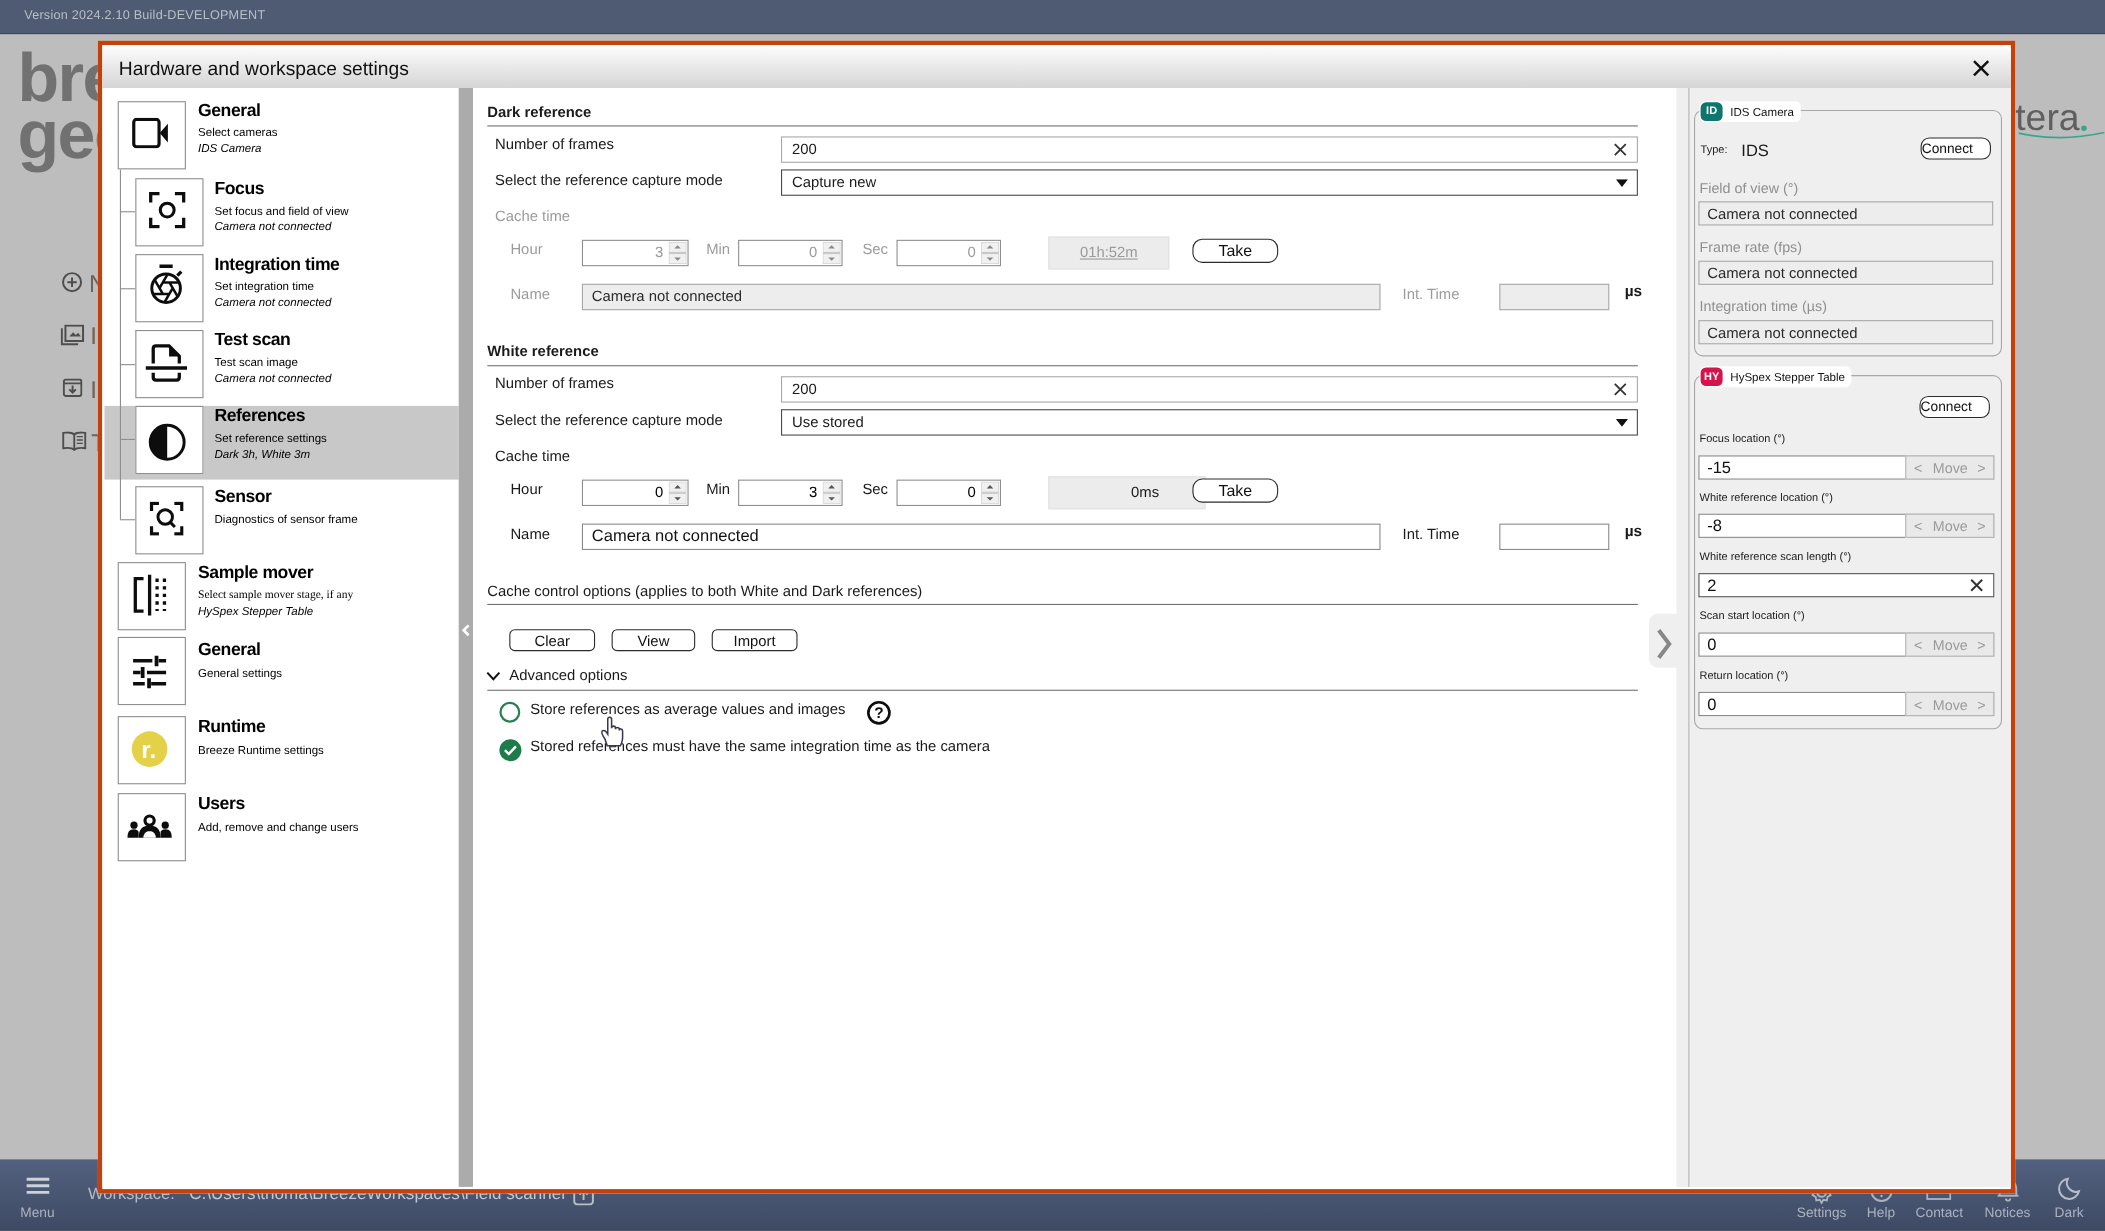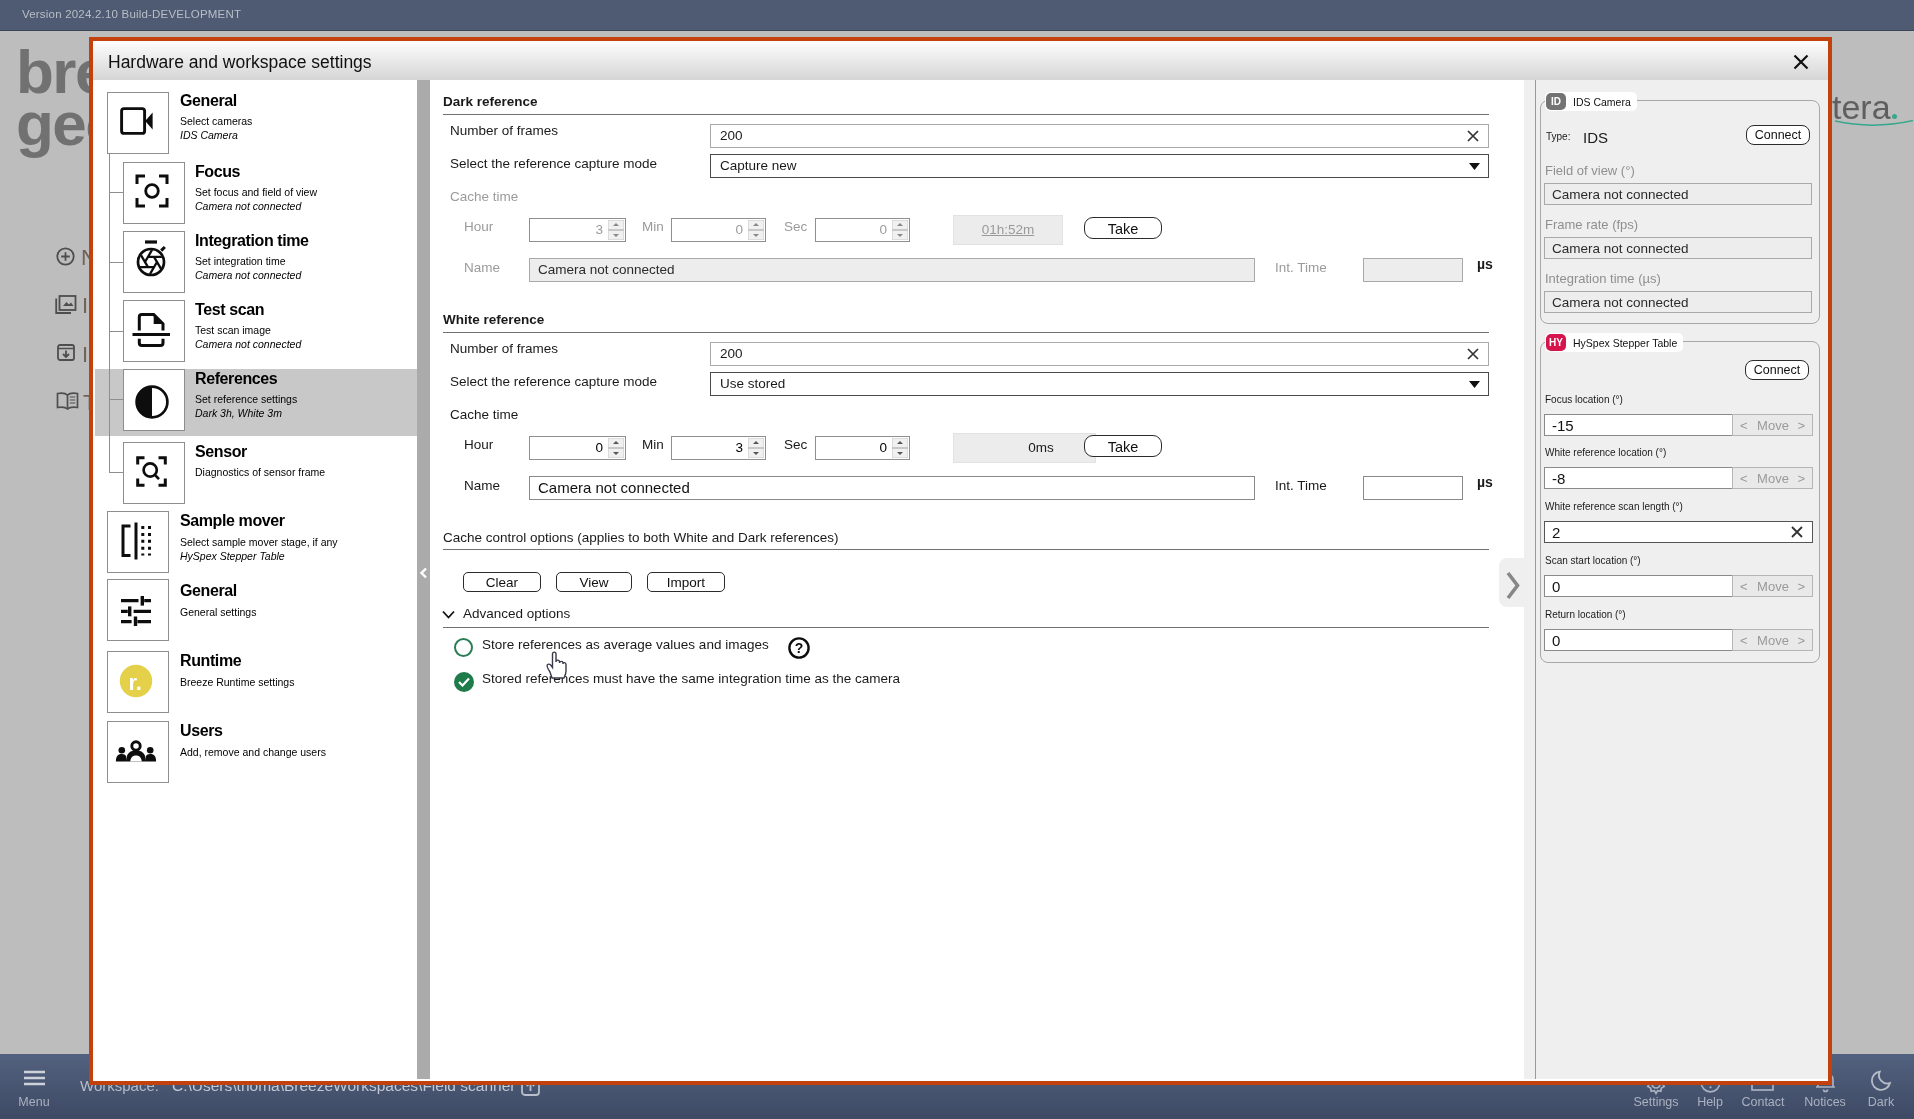--- a/index.html
+++ b/index.html
@@ -53,21 +53,21 @@
 .legend{position:absolute;background:#fff;display:flex;align-items:center;padding:1px 6px 1px 1px;border-radius:5px;}
 .badge{width:20px;height:17px;border-radius:5px;color:#fff;font-size:10px;font-weight:bold;text-align:center;line-height:17px;}
 .legend .lt{font-size:10.5px;color:#111;margin-left:7px;white-space:nowrap;}
 .rlbl{position:absolute;font-size:10px;color:#1a1a1a;white-space:nowrap;}
 .rglbl{position:absolute;font-size:13px;color:#8f8f8f;white-space:nowrap;}
 .rinput{position:absolute;background:#ededed;border:1px solid #a9a9a9;font-size:13.5px;color:#2b2b2b;}
 .rinput .v{position:absolute;left:7px;top:3px;}
 .minput{position:absolute;background:#fff;border:1px solid #8a8a8a;font-size:15px;color:#111;}
 .minput .v{position:absolute;left:7px;top:2px;}
 .mover{position:absolute;background:#e9e9e9;border:1px solid #b5b5b5;color:#9a9a9a;font-size:13px;}
-.rbtn{position:absolute;background:#fff;border:1.6px solid #2b2b2b;border-radius:8px;font-size:12.5px;color:#111;text-align:center;}
+.rbtn{position:absolute;background:#fff;border:1.6px solid #2b2b2b;border-radius:8px;font-size:12.5px;color:#111;text-align:left;}
 i{font-style:italic;}
 </style></head>
 <body>
 
 <div class="abs" id="topbar">
     <div class="abs t">Version 2024.2.10 Build-DEVELOPMENT</div>
   </div>
 
 <div class="abs" id="biglogo">
     <div class="l">bre<br>geo</div>
@@ -184,21 +184,21 @@
     <div class="sisub" style="left:102px;top:189px;"><i>Camera not connected</i></div>
     <div class="sititle" style="left:102px;top:221px;">Test scan</div>
     <div class="sisub" style="left:102px;top:244px;">Test scan image</div>
     <div class="sisub" style="left:102px;top:258px;"><i>Camera not connected</i></div>
     <div class="sititle" style="left:102px;top:290px;">References</div>
     <div class="sisub" style="left:102px;top:313px;">Set reference settings</div>
     <div class="sisub" style="left:102px;top:327px;"><i>Dark 3h, White 3m</i></div>
     <div class="sititle" style="left:102px;top:363px;">Sensor</div>
     <div class="sisub" style="left:102px;top:386px;">Diagnostics of sensor frame</div>
     <div class="sititle" style="left:87px;top:432px;">Sample mover</div>
-    <div class="sisub" style="left:87px;top:456px;">Select sample mover stage, if any</div>
+    <div class="sisub" style="left:87px;top:456px;font-family:Liberation Serif, serif;">Select sample mover stage, if any</div>
     <div class="sisub" style="left:87px;top:470px;"><i>HySpex Stepper Table</i></div>
     <div class="sititle" style="left:87px;top:502px;">General</div>
     <div class="sisub" style="left:87px;top:526px;">General settings</div>
     <div class="sititle" style="left:87px;top:572px;">Runtime</div>
     <div class="sisub" style="left:87px;top:596px;">Breeze Runtime settings</div>
     <div class="sititle" style="left:87px;top:642px;">Users</div>
     <div class="sisub" style="left:87px;top:666px;">Add, remove and change users</div>
   </div>
   <div class="abs" id="divider">
     <svg class="abs" style="left:1px;top:487px;" width="11" height="12" viewBox="0 0 11 12">
@@ -355,21 +355,21 @@
   <div class="abs" id="handle">
     <svg class="abs" style="left:6px;top:13px;" width="15" height="29" viewBox="0 0 15 29">
         <path d="M3,2 L12.5,14.5 L3,27" fill="none" stroke="#878787" stroke-width="3.6"></path>
       </svg>
   </div>
   <div class="abs" id="vline"></div>
 
   <div class="abs" id="rpanel">
     <div class="group" style="left:4px;top:20px;width:278px;height:222px;"></div>
     <div class="legend" style="left:9px;top:12px;">
-        <div class="badge" style="background:#737373;">ID</div>
+        <div class="badge" style="background:#0f766e;">ID</div>
         <div class="lt">IDS Camera</div>
       </div>
     <div class="rlbl" style="left:10px;top:51px;">Type:</div>
     <div class="rlbl" style="left:47px;top:49px;font-size:15px;">IDS</div>
     <div class="rbtn" style="left:210px;top:45px;width:62px;height:16px;padding-top:2px;">Connect</div>
     <div class="rglbl" style="left:9px;top:83px;">Field of view (°)</div>
     <div class="rinput" style="left:8px;top:103px;width:266px;height:20px;">
         <span class="v">Camera not connected</span>
       </div>
     <div class="rglbl" style="left:9px;top:137px;">Frame rate (fps)</div>

